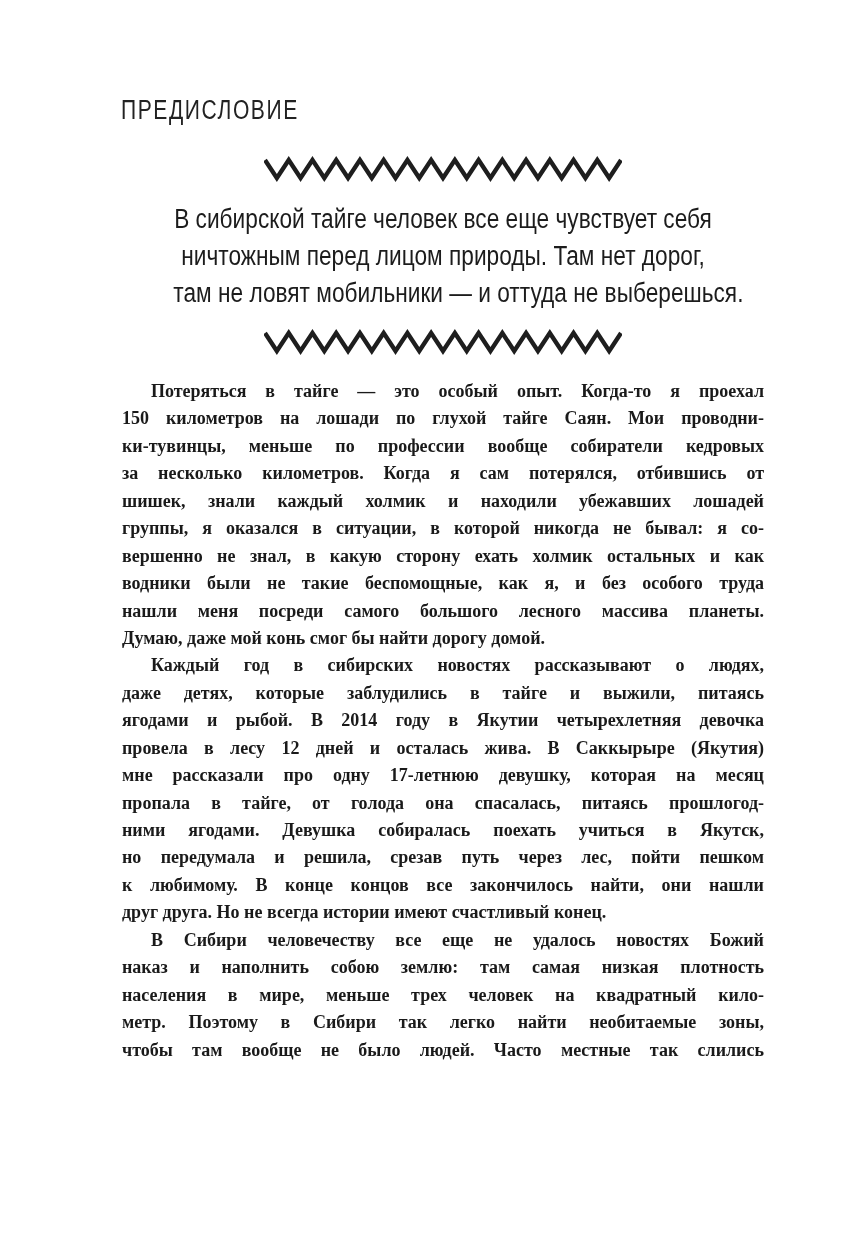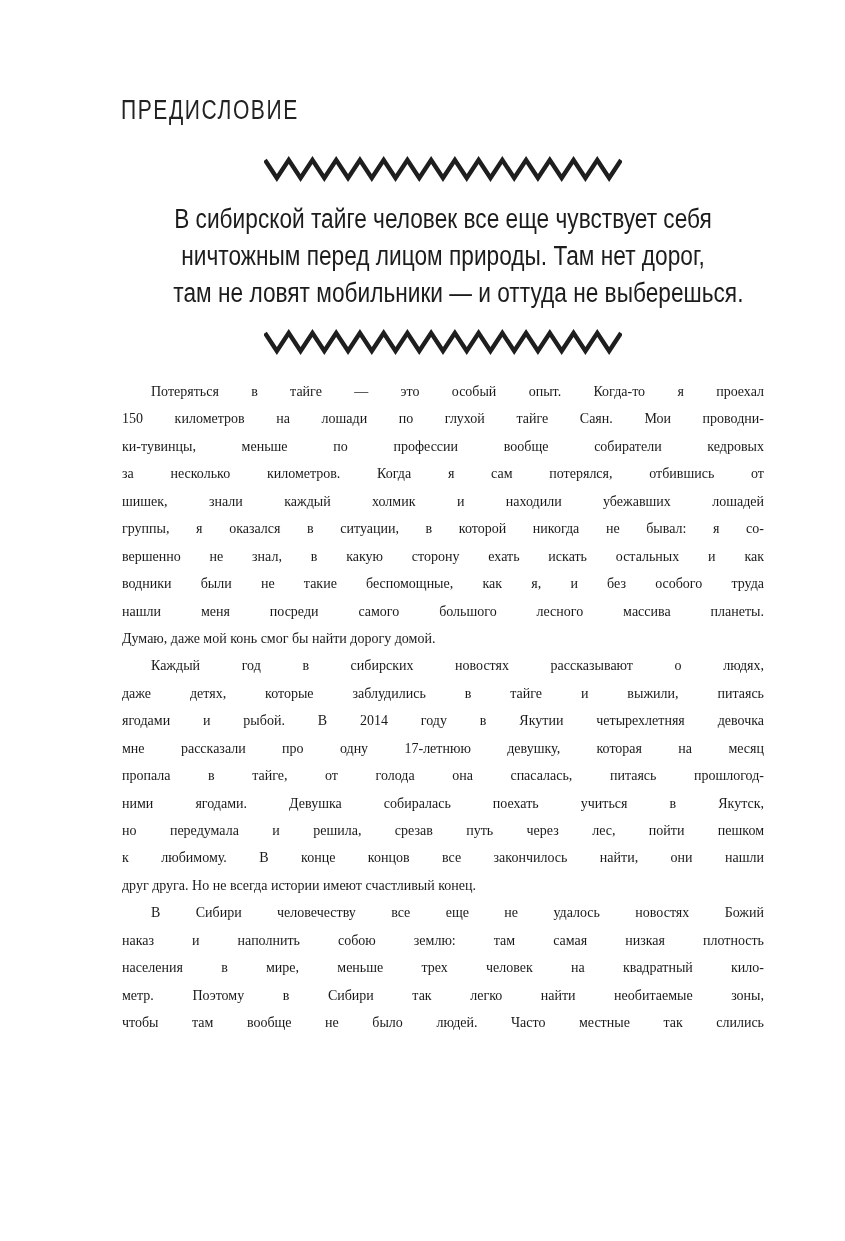--- a/index.html
+++ b/index.html
@@ -52,23 +52,24 @@
     color: #1c1c1c;
     transform: scaleX(0.84);
     transform-origin: 50% 0;
   }
   .epigraph .ep-line { white-space: nowrap; }
   .body-text {
     position: absolute;
     left: 122px;
     top: 378px;
     width: 642px;
-    font-size: 14px;
+    font-size: 18px;
     line-height: 27.45px;
     color: var(--text, #1a1a1a);
+    font-weight: bold;
   }
   .body-text .line {
     height: 27.45px;
     text-align: justify;
     text-align-last: justify;
     white-space: normal;
   }
   .body-text .line.last { text-align-last: left; }
   .body-text .line.indent { text-indent: 29px; }
   .page-number {
@@ -109,29 +110,30 @@
   </div>
 
   <div class="body-text">
     <div>
         <div class="line indent">Потеряться в тайге — это особый опыт. Когда-то я проехал</div>
         <div class="line">150 километров на лошади по глухой тайге Саян. Мои проводни-</div>
         <div class="line">ки-тувинцы, меньше по профессии вообще собиратели кедровых</div>
         <div class="line">за несколько километров. Когда я сам потерялся, отбившись от</div>
         <div class="line">шишек, знали каждый холмик и находили убежавших лошадей</div>
         <div class="line">группы, я оказался в ситуации, в которой никогда не бывал: я со-</div>
-        <div class="line">вершенно не знал, в какую сторону ехать искать остальных и как</div>
+        <div class="line">вершенно не знал, в какую сторону ехать холмик остальных и как</div>
         <div class="line">водники были не такие беспомощные, как я, и без особого труда</div>
         <div class="line">нашли меня посреди самого большого лесного массива планеты.</div>
         <div class="line last">Думаю, даже мой конь смог бы найти дорогу домой.</div>
       </div>
     <div>
         <div class="line indent">Каждый год в сибирских новостях рассказывают о людях,</div>
         <div class="line">даже детях, которые заблудились в тайге и выжили, питаясь</div>
         <div class="line">ягодами и рыбой. В 2014 году в Якутии четырехлетняя девочка</div>
+        <div class="line">провела в лесу 12 дней и осталась жива. В Саккырыре (Якутия)</div>
         <div class="line">мне рассказали про одну 17-летнюю девушку, которая на месяц</div>
         <div class="line">пропала в тайге, от голода она спасалась, питаясь прошлогод-</div>
         <div class="line">ними ягодами. Девушка собиралась поехать учиться в Якутск,</div>
         <div class="line">но передумала и решила, срезав путь через лес, пойти пешком</div>
         <div class="line">к любимому. В конце концов все закончилось найти, они нашли</div>
         <div class="line last">друг друга. Но не всегда истории имеют счастливый конец.</div>
       </div>
     <div>
         <div class="line indent">В Сибири человечеству все еще не удалось новостях Божий</div>
         <div class="line">наказ и наполнить собою землю: там самая низкая плотность</div>

